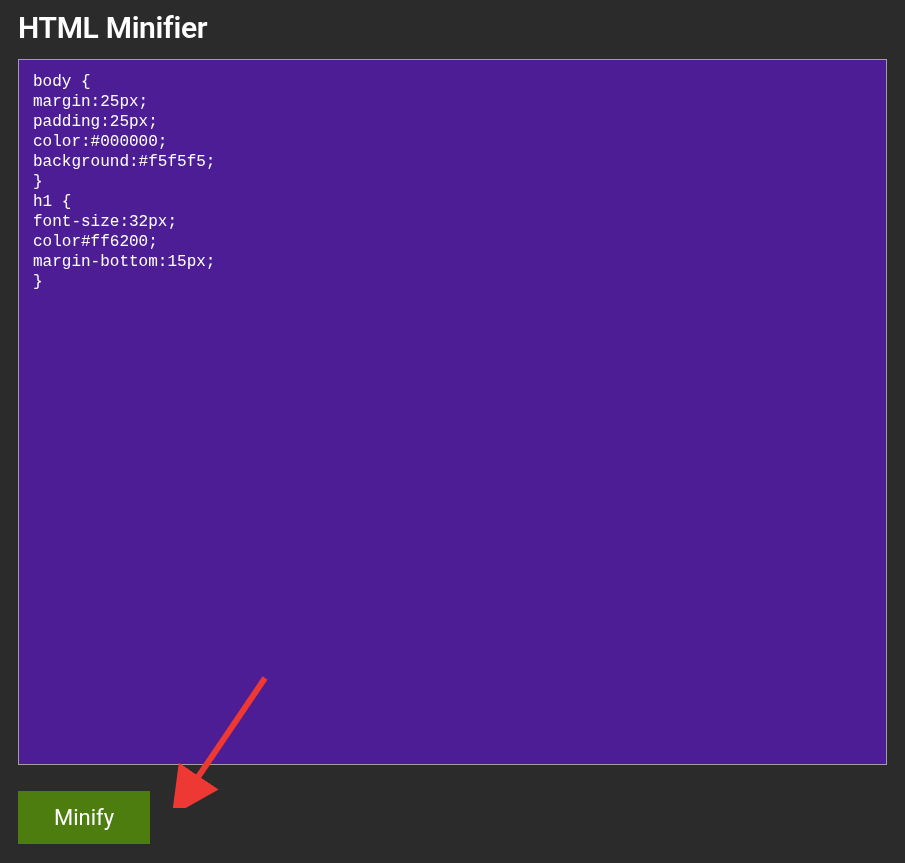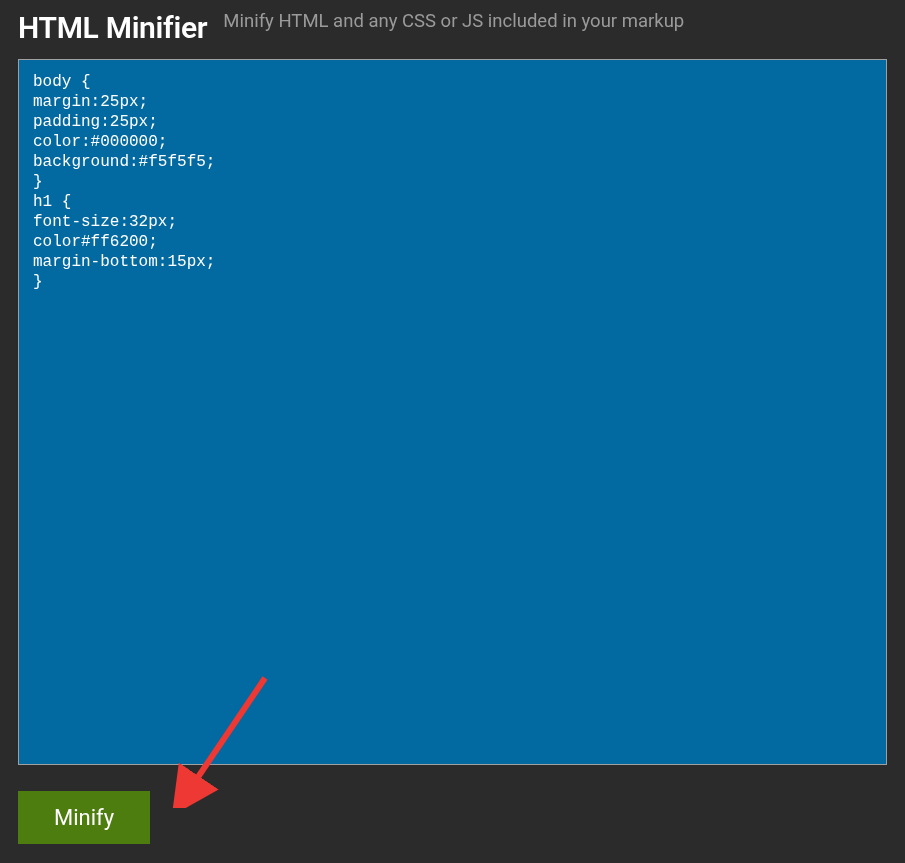--- a/index.html
+++ b/index.html
@@ -10,42 +10,42 @@
     body {
       background: #2b2b2b;
       font-family: -apple-system, BlinkMacSystemFont, "Segoe UI", Roboto, Helvetica, Arial, sans-serif;
       width: 905px;
       height: 863px;
       overflow: hidden;
       position: relative;
     }
     .header {
       display: flex;
-      align-items: flex-start;
+      align-items: flex-end;
       padding: 10px 18px 14px 18px;
       gap: 16px;
     }
     .title {
       color: #ffffff;
       font-size: 30px;
       font-weight: 600;
       letter-spacing: -0.3px;
     }
     .subtitle {
       color: #9a9a9a;
       font-size: 18.5px;
       font-weight: 400;
     }
     .textarea-wrapper {
       margin: 0 18px;
     }
     .code-input {
       width: 100%;
       height: 706px;
-      background: #0369a1;
+      background: #4c1d95;
       border: 1px solid #a0a0a0;
       color: #ffffff;
       font-family: "Courier New", Courier, monospace;
       font-size: 16px;
       line-height: 20px;
       padding: 12px 14px;
       resize: none;
       outline: none;
       white-space: pre;
       overflow: auto;
@@ -69,21 +69,20 @@
       left: 170px;
       top: 668px;
       pointer-events: none;
     }
   </style>
 </head>
 <body>
 
 <div class="header">
   <div class="title">HTML Minifier</div>
-  <div class="subtitle">Minify HTML and any CSS or JS included in your markup</div>
 </div>
 
 <div class="textarea-wrapper">
   <textarea class="code-input" spellcheck="false" style="">body {
 margin:25px;
 padding:25px;
 color:#000000;
 background:#f5f5f5;
 }
 h1 {

